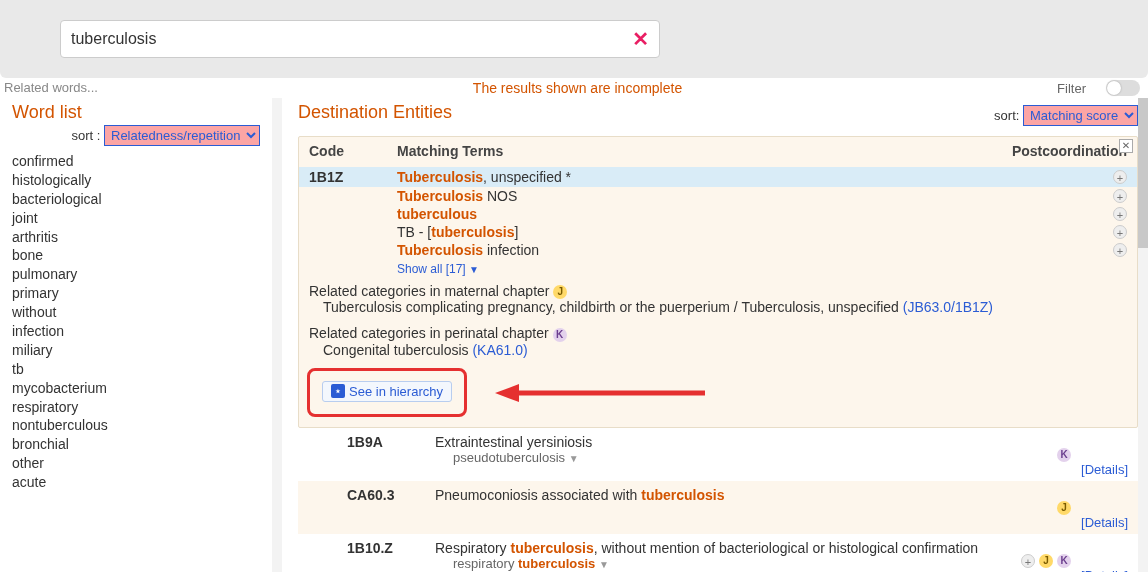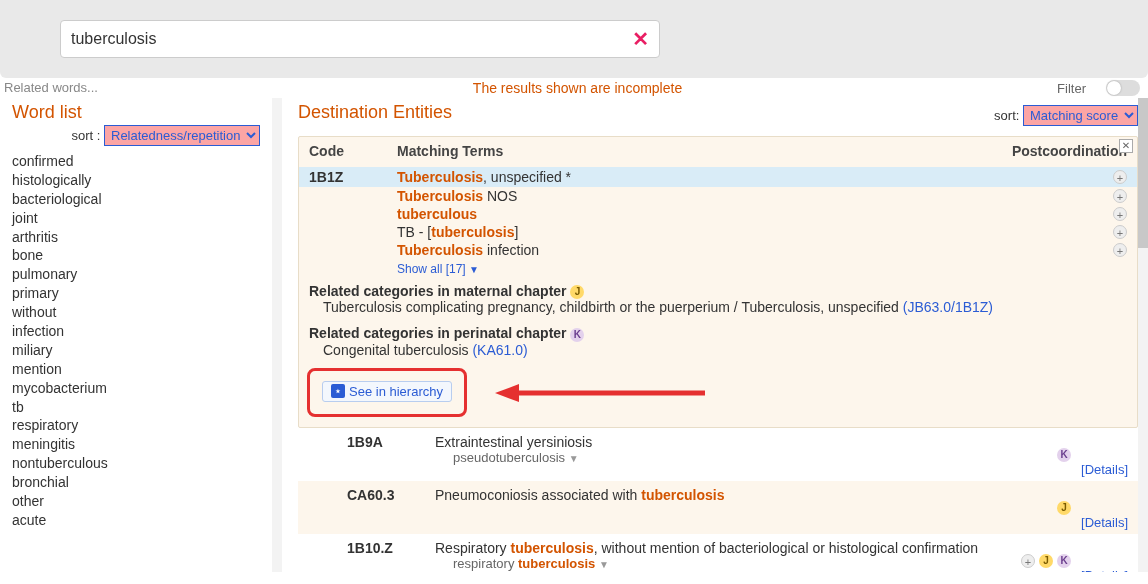--- a/index.html
+++ b/index.html
@@ -195,21 +195,21 @@
 }
 .show-all {
   color: #2b5cd4;
   font-size: 12px;
   cursor: pointer;
 }
 .related-section {
   padding: 6px 10px 4px 10px;
 }
 .related-title {
-  font-weight: bold;
+  font-weight: normal;
   color: #333;
 }
 .badge-j {
   display: inline-block;
   width: 14px; height: 14px;
   border-radius: 50%;
   background: #ffd968;
   color: #7a5b00;
   font-size: 10px;
   line-height: 14px;
@@ -322,25 +322,23 @@
         <li>histologically</li>
         <li>bacteriological</li>
         <li>joint</li>
         <li>arthritis</li>
         <li>bone</li>
         <li>pulmonary</li>
         <li>primary</li>
         <li>without</li>
         <li>infection</li>
         <li>miliary</li>
-        <li>mention</li>
+        <li>tb</li>
         <li>mycobacterium</li>
-        <li>tb</li>
         <li>respiratory</li>
-        <li>meningitis</li>
         <li>nontuberculous</li>
         <li>bronchial</li>
         <li>other</li>
         <li>acute</li>
       </ul>
   </div>
 
   <div class="right-col">
     <div class="right-scroll-track">
       <div class="right-scroll-thumb"></div>

